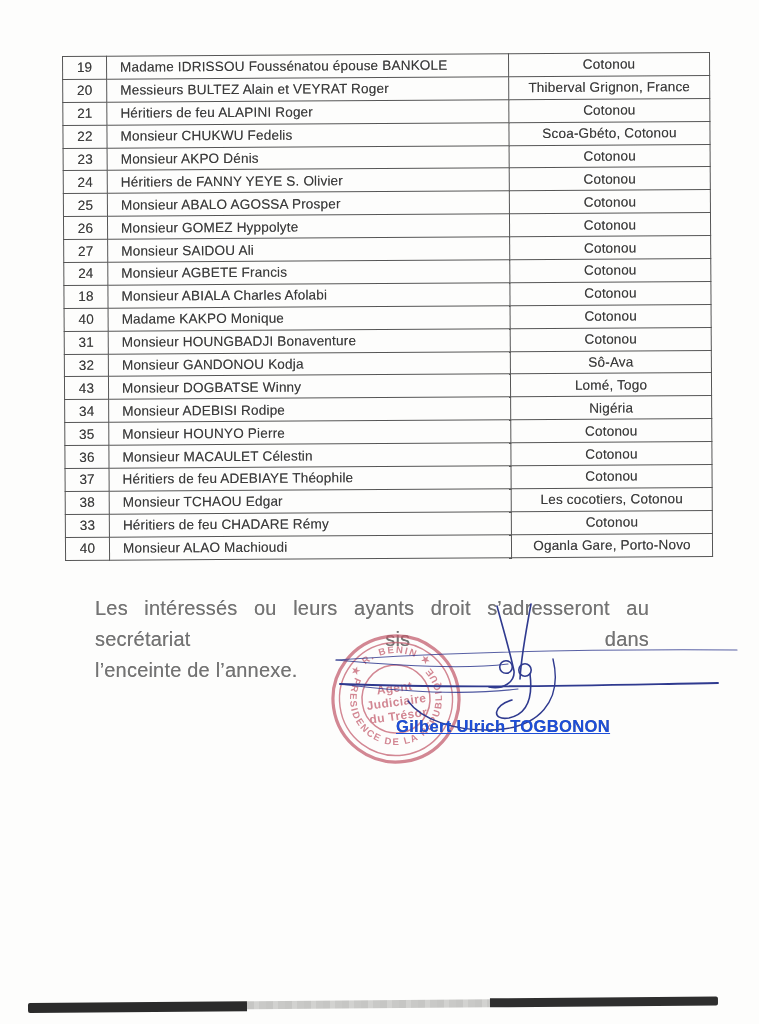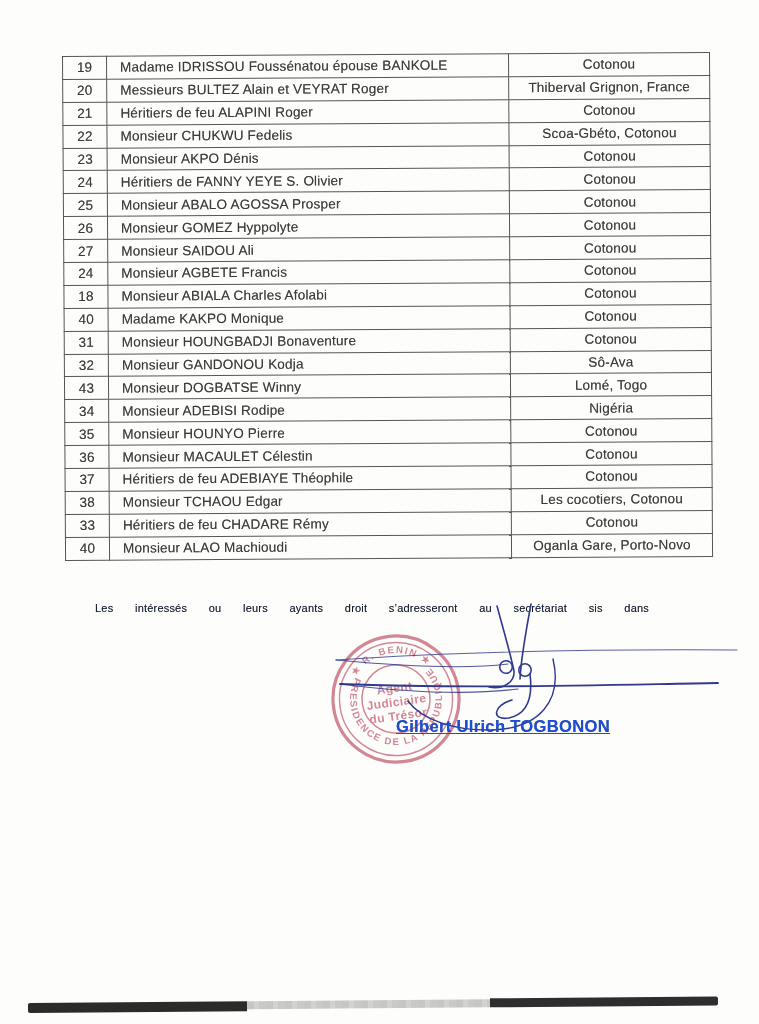--- a/index.html
+++ b/index.html
@@ -27,21 +27,21 @@
     text-shadow:0 0 .4px rgba(60,60,60,.55);
     white-space:nowrap;
     overflow:hidden;
   }
   .doc-table td.c-num{width:43px;text-align:center;border-radius:10px;}
   .doc-table td.c-name{width:388px;text-align:left;padding-left:13px;}
   .doc-table td.c-loc{width:200px;text-align:center;}
   
   .para{
     position:absolute;left:95px;top:593px;width:554px;
-    font-size:11px;line-height:31px;color:#0f172a;
+    font-size:20px;line-height:31px;color:#737373;
     letter-spacing:.2px;
     text-shadow:0 0 .4px rgba(60,60,60,.5);
   }
   .para .jline{text-align:justify;text-align-last:justify;}
   .para .nline{text-align:left;}
   
   .sig-svg{position:absolute;left:300px;top:580px;width:459px;height:210px;}
   .stamp-ring-text{
     font-family:"Liberation Sans",sans-serif;
     font-size:9.6px;font-weight:bold;letter-spacing:1.6px;
@@ -190,20 +190,21 @@
         <tr class="">
         <td class="c-num">40</td>
         <td class="c-name">Monsieur ALAO Machioudi</td>
         <td class="c-loc">Oganla Gare, Porto-Novo</td>
       </tr>
       </tbody>
   </table>
 
   <div class="para">
     <div class="jline">Les intéressés ou leurs ayants droit s’adresseront au secrétariat sis dans</div>
+    <div class="nline">l’enceinte de l’annexe.</div>
   </div>
 
   <svg class="sig-svg" viewBox="300 580 459 210" aria-hidden="true">
     <defs>
       <path id="arcTop" d="M 350 699 A 46 46 0 0 1 442 699"></path>
       <path id="arcBottom" d="M 363.5 666.5 A 46 46 0 1 0 428.5 666.5"></path>
     </defs>
 
     <g transform="rotate(-8 396 699)" opacity="0.72" fill="none" stroke="#c25a6b">
       <circle cx="396" cy="699" r="63" stroke-width="3.2"></circle>

